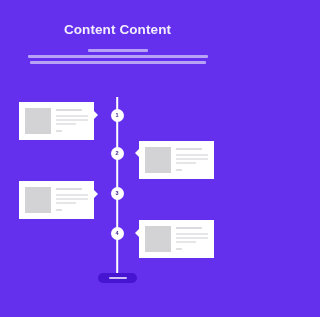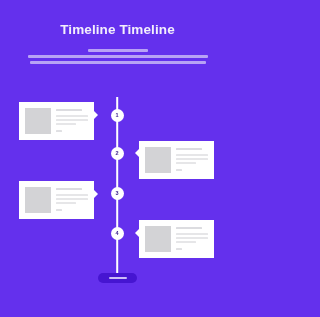--- a/index.html
+++ b/index.html
@@ -160,21 +160,21 @@
   .pill-sk {
     width:18px; height:2.5px;
     background:#cdbdf7;
     border-radius:1px;
   }
 </style>
 </head>
 <body>
 
 <div class="header">
-  <div class="page-title">Timeline Timeline</div>
+  <div class="page-title">Content Content</div>
 
   <div class="subtitle-block">
     <div class="sk-line-hd sk-hd-1"></div>
     <div class="sk-line-hd sk-hd-2"></div>
     <div class="sk-line-hd sk-hd-3"></div>
   </div>
 </div>
 
 <div class="spine"></div>
 

